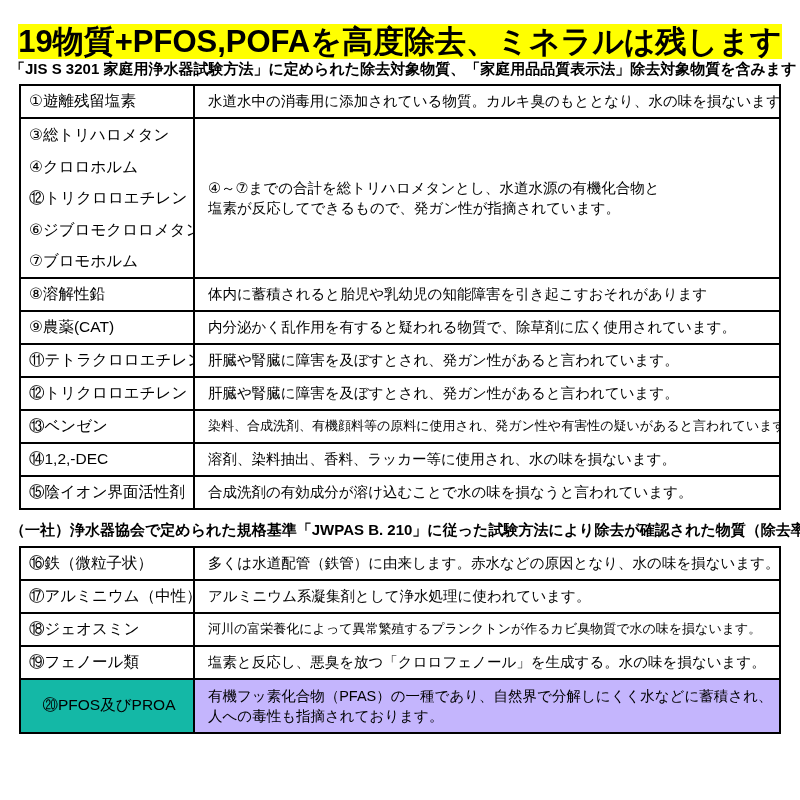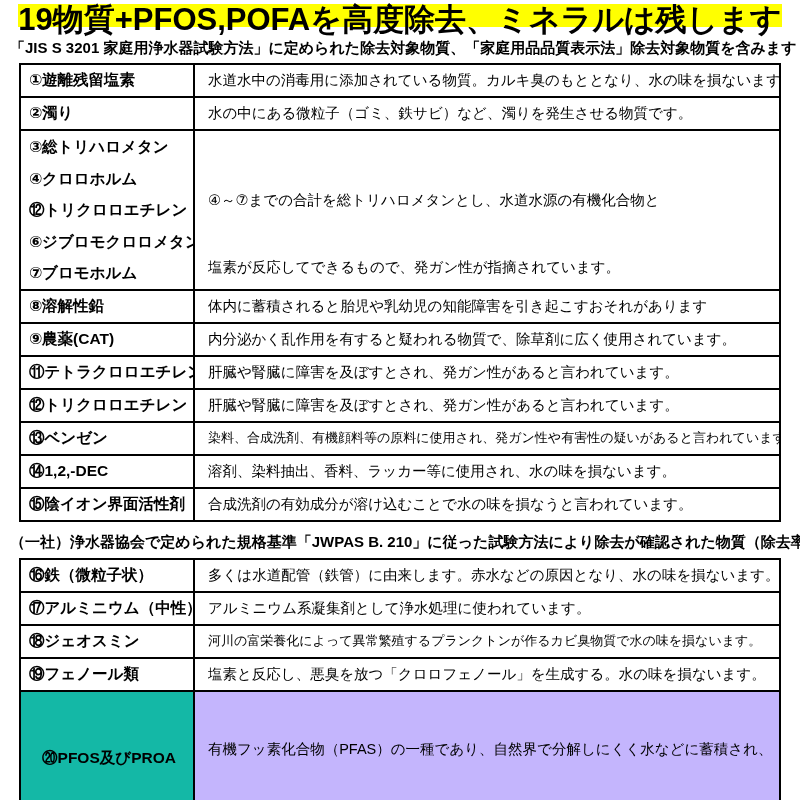--- a/index.html
+++ b/index.html
@@ -9,93 +9,90 @@
     width: 800px;
     height: 800px;
     overflow: hidden;
     font-family: "Liberation Sans", "DejaVu Sans", sans-serif;
     color: #000000;
     -webkit-font-smoothing: antialiased;
   }
   .page { width: 800px; height: 800px; position: relative; }
 
   .banner {
-    margin: 4px 18px 0 18px;
-    height: 23px;
+    margin: 24px 18px 0 18px;
+    height: 35px;
     display: flex;
+    align-items: center;
     justify-content: center;
     font-weight: bold;
     font-size: 31px;
     letter-spacing: 0px;
     white-space: nowrap;
     line-height: 1;
   }
 
   .caption {
     text-align: center;
     font-weight: bold;
     font-size: 15px;
     line-height: 1.2;
-    margin: 12px 10px 6px 10px;
+    margin: 1px 10px 6px 10px;
     white-space: nowrap;
   }
   .caption2 { margin-top: 11px; margin-bottom: 7px; }
 
   table.subst {
     border-collapse: collapse;
     table-layout: fixed;
     width: 762px;
     margin: 0 auto;
   }
   table.subst td {
     border: 2px solid #000000;
     vertical-align: middle;
     overflow: hidden;
   }
   td.name {
     width: 160px;
-    font-weight: bold;
+    font-weight: normal;
     font-size: 15.5px;
     padding: 0 4px 0 8px;
     white-space: nowrap;
   }
   td.desc {
     font-size: 14.5px;
     padding: 0 6px 0 13px;
     white-space: nowrap;
   }
   td.desc.small { font-size: 13px; }
   tr.single td { height: 31px; }
   tr.tall td { height: 52px; }
 
   td.name.multi { vertical-align: middle; }
   td.name.multi .mline { line-height: 31.6px; height: 31.6px; }
 
-  .dline { line-height: 20px; margin-top: 47px; }
+  .dline { line-height: 20px; }
 </style>
 </head>
 <body>
 
 <div class="page">
 
   <div class="banner" style="background: rgb(255, 255, 0); color: rgb(0, 0, 0);">
     <span>19物質+PFOS,POFAを高度除去、ミネラルは残します</span>
   </div>
 
   <div class="caption">「JIS S 3201 家庭用浄水器試験方法」に定められた除去対象物質、「家庭用品品質表示法」除去対象物質を含みます</div>
 
   <table class="subst">
     <tbody>
       <tr class="single">
         <td class="name">①遊離残留塩素</td>
         <td class="desc">水道水中の消毒用に添加されている物質。カルキ臭のもととなり、水の味を損ないます。</td>
-      </tr>
-      <tr class="single">
-        <td class="name">②濁り</td>
-        <td class="desc">水の中にある微粒子（ゴミ、鉄サビ）など、濁りを発生させる物質です。</td>
       </tr>
       <tr>
         <td class="name multi">
           <div class="mline">③総トリハロメタン</div>
           <div class="mline">④クロロホルム</div>
           <div class="mline">⑫トリクロロエチレン</div>
           <div class="mline">⑥ジブロモクロロメタン</div>
           <div class="mline">⑦ブロモホルム</div>
         </td>
         <td class="desc">

